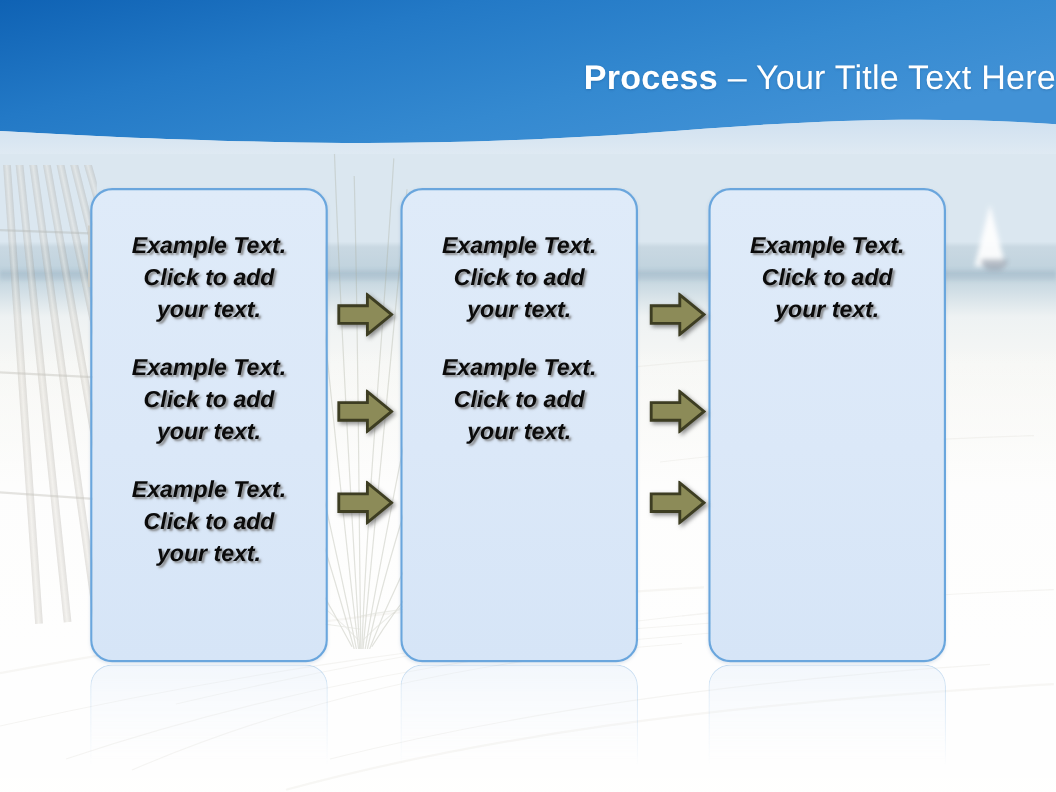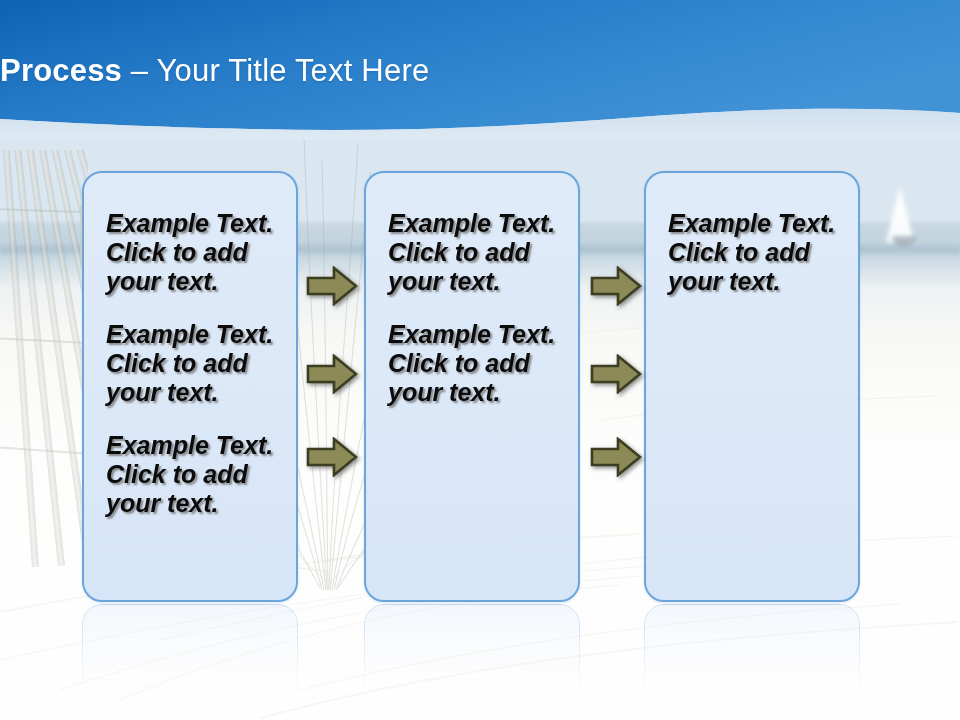--- a/index.html
+++ b/index.html
@@ -144,21 +144,21 @@
     position: absolute;
     left: 0; top: 0;
     width: 960px;
     height: 140px;
   }
 
   .title {
     position: absolute;
     left: 0; right: 0;
     top: 52px;
-    text-align: left;
+    text-align: right;
     color: #ffffff;
     font-size: 31px;
     line-height: 38px;
     letter-spacing: .2px;
     white-space: nowrap;
     text-shadow: 0 1px 2px rgba(0,50,100,.25);
   }
   .title .strong { font-weight: bold; }
   .title .rest { font-weight: normal; }
 
@@ -172,24 +172,24 @@
     box-shadow: 0 1px 3px rgba(90,130,170,.18);
     display: flex;
     flex-direction: column;
     justify-content: flex-start;
     align-items: center;
     padding-top: 36px;
     overflow: hidden;
   }
   .box-text {
     width: 168px;
-    text-align: left;
+    text-align: center;
     font-style: italic;
     font-weight: bold;
-    font-size: 25px;
+    font-size: 21px;
     line-height: 29px;
     color: #0b0b0b;
     text-shadow: 2px 2px 2px rgba(120,120,120,.85);
     margin-bottom: 24px;
   }
 
   
   .reflection {
     position: absolute;
     box-sizing: border-box;

